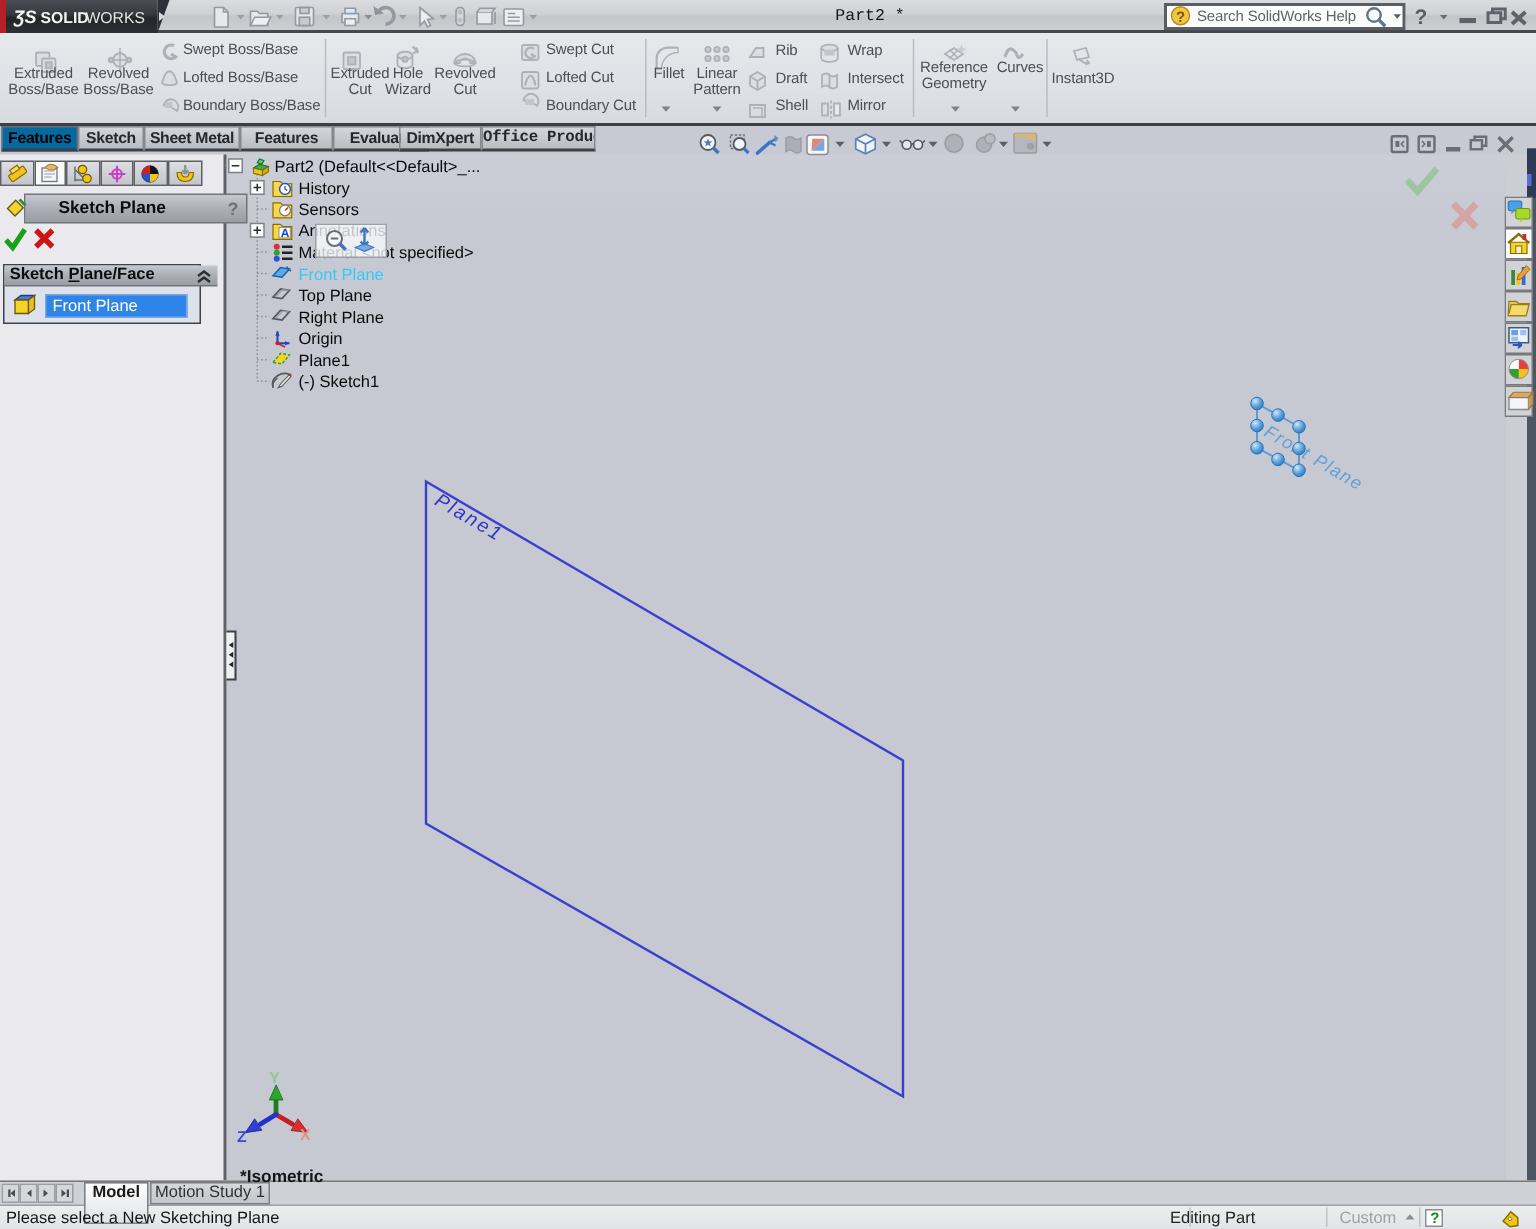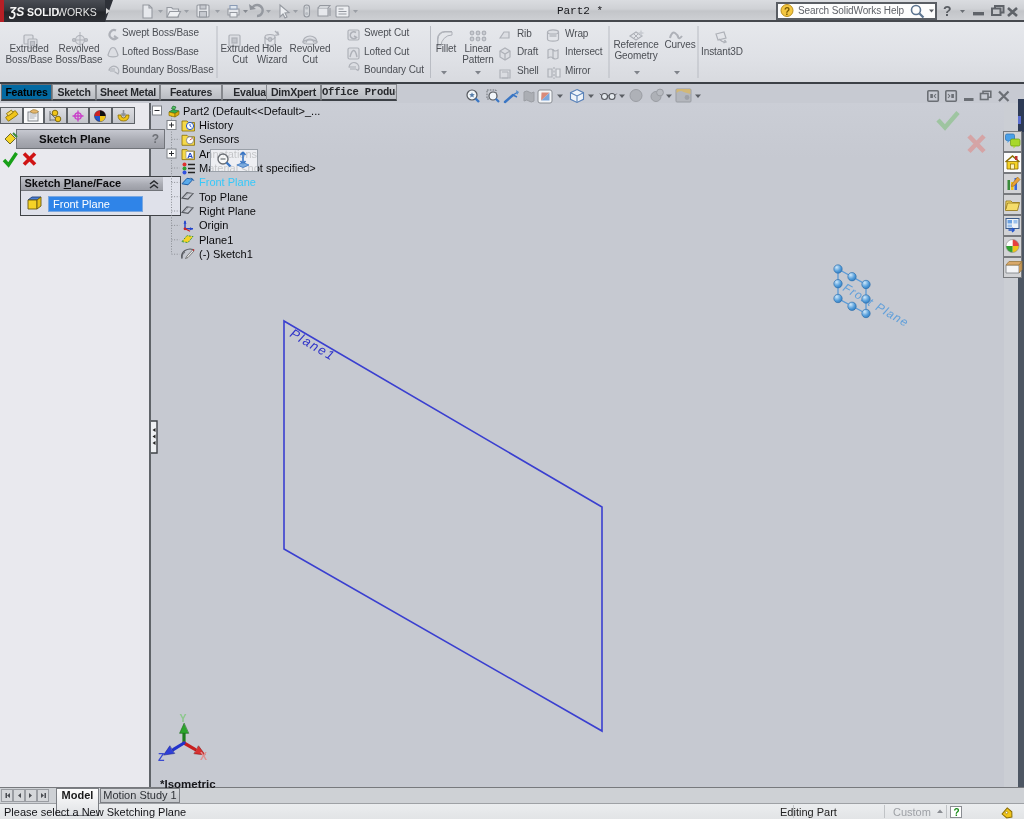--- a/index.html
+++ b/index.html
@@ -301,21 +301,21 @@
     <svg class="abs" style="left:3px;top:28px;" width="17" height="16" viewBox="0 0 17 16">
       <path d="M2 8 l5.5 -5.5 5 5 -5.5 5.5 z" fill="#f5d327" stroke="#5a5a22" stroke-width="0.9"></path>
       <path d="M10 2 l4 4" stroke="#3a8a3a" stroke-width="2"></path>
     </svg>
 
     <svg class="abs" style="left:2px;top:46px;" width="40" height="22" viewBox="0 0 40 22">
       <path d="M2 11 l4.5 5 8 -12" fill="none" stroke="#18a018" stroke-width="3.4"></path>
       <path d="M22 4.5 l11 11 M33 4.5 l-11 11" fill="none" stroke="#cf1414" stroke-width="3.6"></path>
     </svg>
 
-    <div class="abs" style="left:20px;top:73px;width:161px;height:40px;border:1.5px solid #3f4246;background:#dfe1ea;">
+    <div class="abs" style="left:2px;top:73px;width:132px;height:40px;border:1.5px solid #3f4246;background:#dfe1ea;">
       <div class="abs hdr" style="left:-0.5px;top:-0.5px;width:142.5px;height:14.5px;line-height:13.5px;font-size:11px;border:none;border-bottom:1px solid #71747a;">
         <span style="margin-left:4px;">Sketch <span style="text-decoration:underline;">P</span>lane/Face</span>
         <svg style="position:absolute;right:4px;top:3px;" width="10" height="9" viewBox="0 0 10 9">
           <path d="M1 4 l4 -3 4 3 M1 8 l4 -3 4 3" fill="none" stroke="#2a2c30" stroke-width="1.5"></path>
         </svg>
       </div>
       <svg class="abs" style="left:5px;top:18px;" width="17" height="17" viewBox="0 0 17 17">
         <path d="M2 5 l4 -3 h9 l-4 3 z" fill="#4a7fd6" stroke="#1d3f7a" stroke-width="0.9"></path>
         <path d="M2 5 h9 v9 h-9 z" fill="#f5d327" stroke="#6b5a10" stroke-width="0.9"></path>
         <path d="M11 5 l4 -3 v9 l-4 3 z" fill="#e8c31a" stroke="#6b5a10" stroke-width="0.9"></path>

